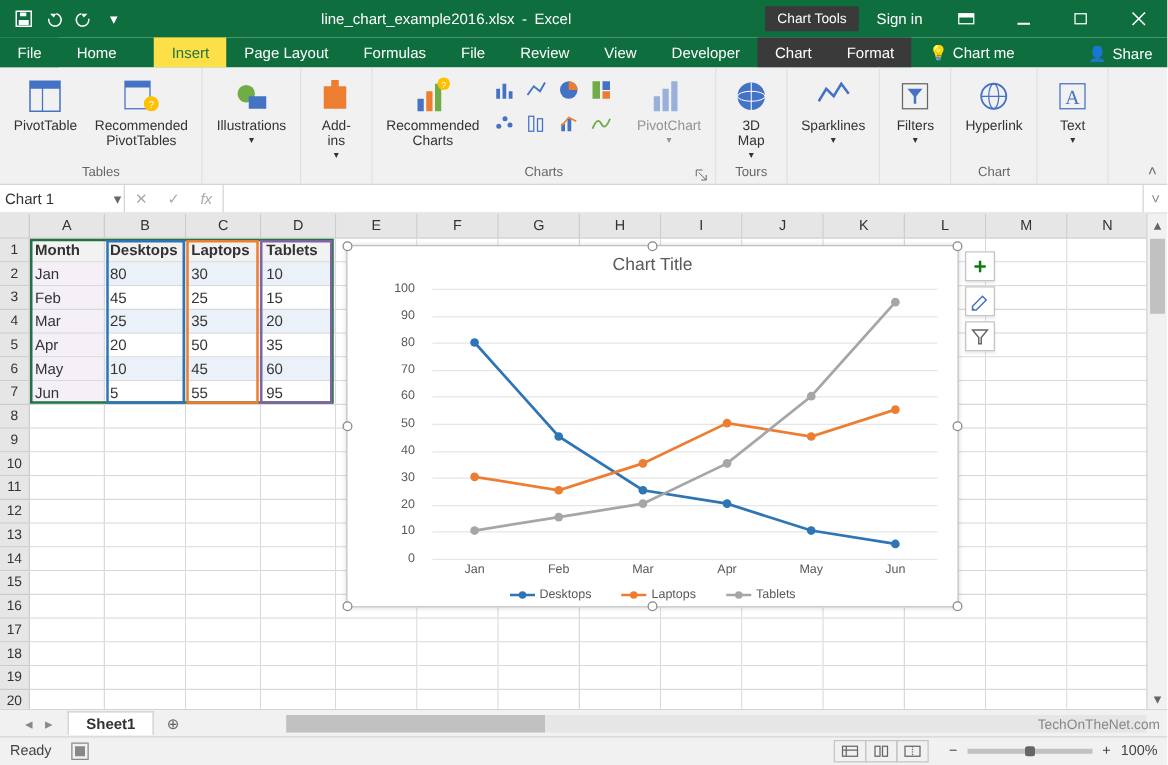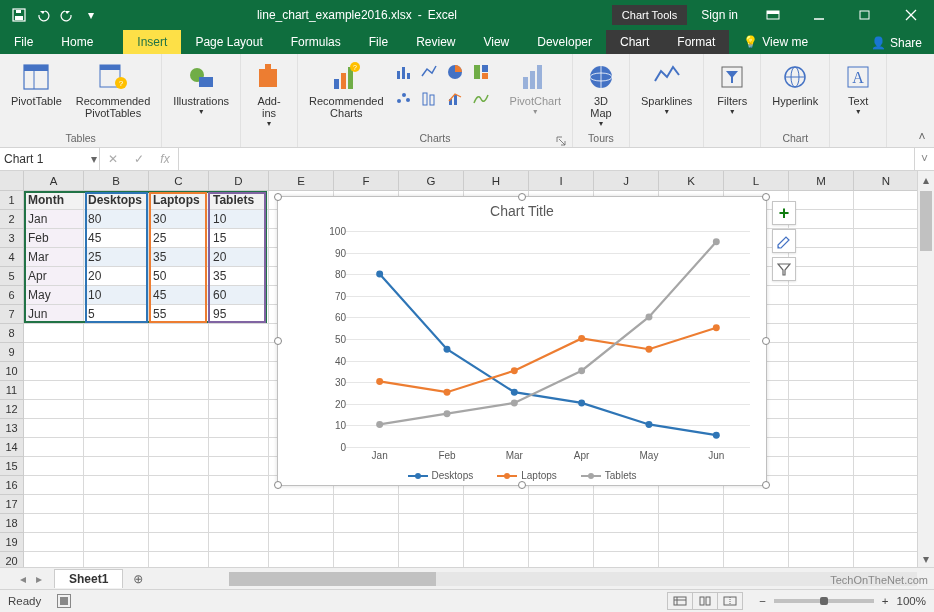--- a/index.html
+++ b/index.html
@@ -120,21 +120,21 @@
     background:#fff;
     border:1px solid #bfbfbf;
     box-shadow:0 0 4px rgba(0,0,0,0.15);
   }
   .sel-handle{position:absolute;width:8px;height:8px;border:1px solid #888;background:#fff;border-radius:50%;}
   .side-btns{position:absolute;right:-30px;top:4px;display:flex;flex-direction:column;gap:4px;}
   .side-btn{width:24px;height:24px;border:1px solid #c5c5c5;background:#fff;display:flex;align-items:center;justify-content:center;cursor:pointer;box-shadow:0 1px 2px rgba(0,0,0,0.1);}
   .chart-title{text-align:center;font-size:14px;color:#595959;padding-top:6px;height:24px;}
   .plot{position:absolute;left:40px;top:34px;right:16px;bottom:40px;}
   .y-ticks{position:absolute;left:0;top:0;bottom:0;width:28px;}
-  .y-tick{position:absolute;right:0;font-size:10px;color:#595959;transform:translateY(-50%);}
+  .y-tick{position:absolute;right:14px;font-size:10px;color:#595959;transform:translateY(-50%);}
   .gridline{position:absolute;left:28px;right:0;height:0;border-top:1px solid #e6e6e6;}
   .x-ticks{position:absolute;left:28px;right:0;bottom:-16px;display:flex;}
   .x-tick{flex:1;text-align:center;font-size:10px;color:#595959;}
   .svg-plot{position:absolute;left:28px;top:0;right:0;bottom:0;}
   .legend{position:absolute;left:0;right:0;bottom:4px;display:flex;justify-content:center;gap:24px;font-size:10px;color:#595959;}
   .legend-item{display:flex;align-items:center;gap:4px;}
   .legend-line{width:20px;height:2px;position:relative;}
   .legend-dot{width:6px;height:6px;border-radius:50%;position:absolute;left:7px;top:-2px;}
   
   .sel-marq{position:absolute;border:2px solid #217346;pointer-events:none;}
@@ -228,21 +228,21 @@
   <div class="ribbon-tab">Page Layout</div>
   <div class="ribbon-tab">Formulas</div>
   <div class="ribbon-tab">File</div>
   <div class="ribbon-tab">Review</div>
   <div class="ribbon-tab">View</div>
   <div class="ribbon-tab">Developer</div>
   <div class="ribbon-tab contextual">Chart</div>
   <div class="ribbon-tab contextual">Format</div>
   <div class="ribbon-tab tellme">
       <span>💡</span>
-      <span>View me</span>
+      <span>Chart me</span>
     </div>
   <div class="ribbon-spacer"></div>
   <div class="ribbon-share">
       <span>👤</span>
       <span>Share</span>
     </div>
 </div>
 
 <div class="ribbon">
   <div class="ribbon-group">

